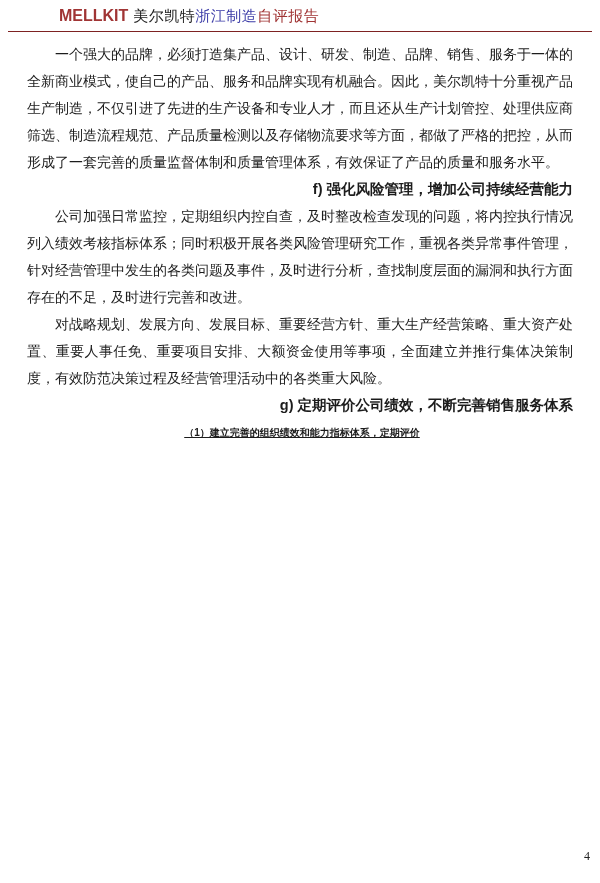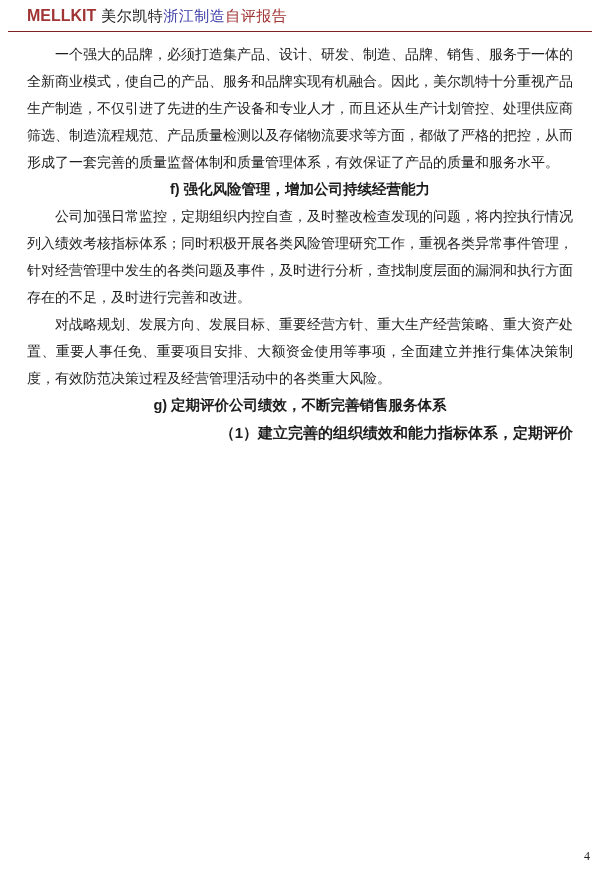--- a/index.html
+++ b/index.html
@@ -15,20 +15,21 @@
     position: absolute;
     inset: 0;
     padding: 7px 27px 0 27px;
   }
   
   .header {
     height: 24px;
     white-space: nowrap;
     font-size: 15px;
     letter-spacing: 0.5px;
+    margin-left: 32px;
   }
   .brand {
     color: #a03434;
     font-family: "Liberation Sans", "DejaVu Sans", sans-serif;
     font-weight: bold;
     font-size: 16px;
     letter-spacing: 0;
     margin-right: 5px;
   }
   .title-black { color: #1c1c1c; }
@@ -47,29 +48,30 @@
     text-align: justify;
     text-justify: inter-character;
   }
   .para { text-align: justify; }
   .para.indent { text-indent: 2em; }
   .heading {
     font-family: "Liberation Sans", "DejaVu Sans", sans-serif;
     font-weight: bold;
     font-size: 14.5px;
     line-height: 27px;
-    text-align: center;
+    text-align: right;
   }
   .subheading {
     font-family: "Liberation Sans", "DejaVu Sans", sans-serif;
     font-weight: bold;
-    font-size: 15px;
+    font-size: 10px;
     line-height: 27px;
     padding-left: 0.4em;
-    text-align: right;
+    text-align: center;
+    text-decoration: underline;
   }
   
   .page-number {
     position: absolute;
     right: 10px;
     top: 849px;
     font-size: 12px;
     color: #222;
   }
 </style>

